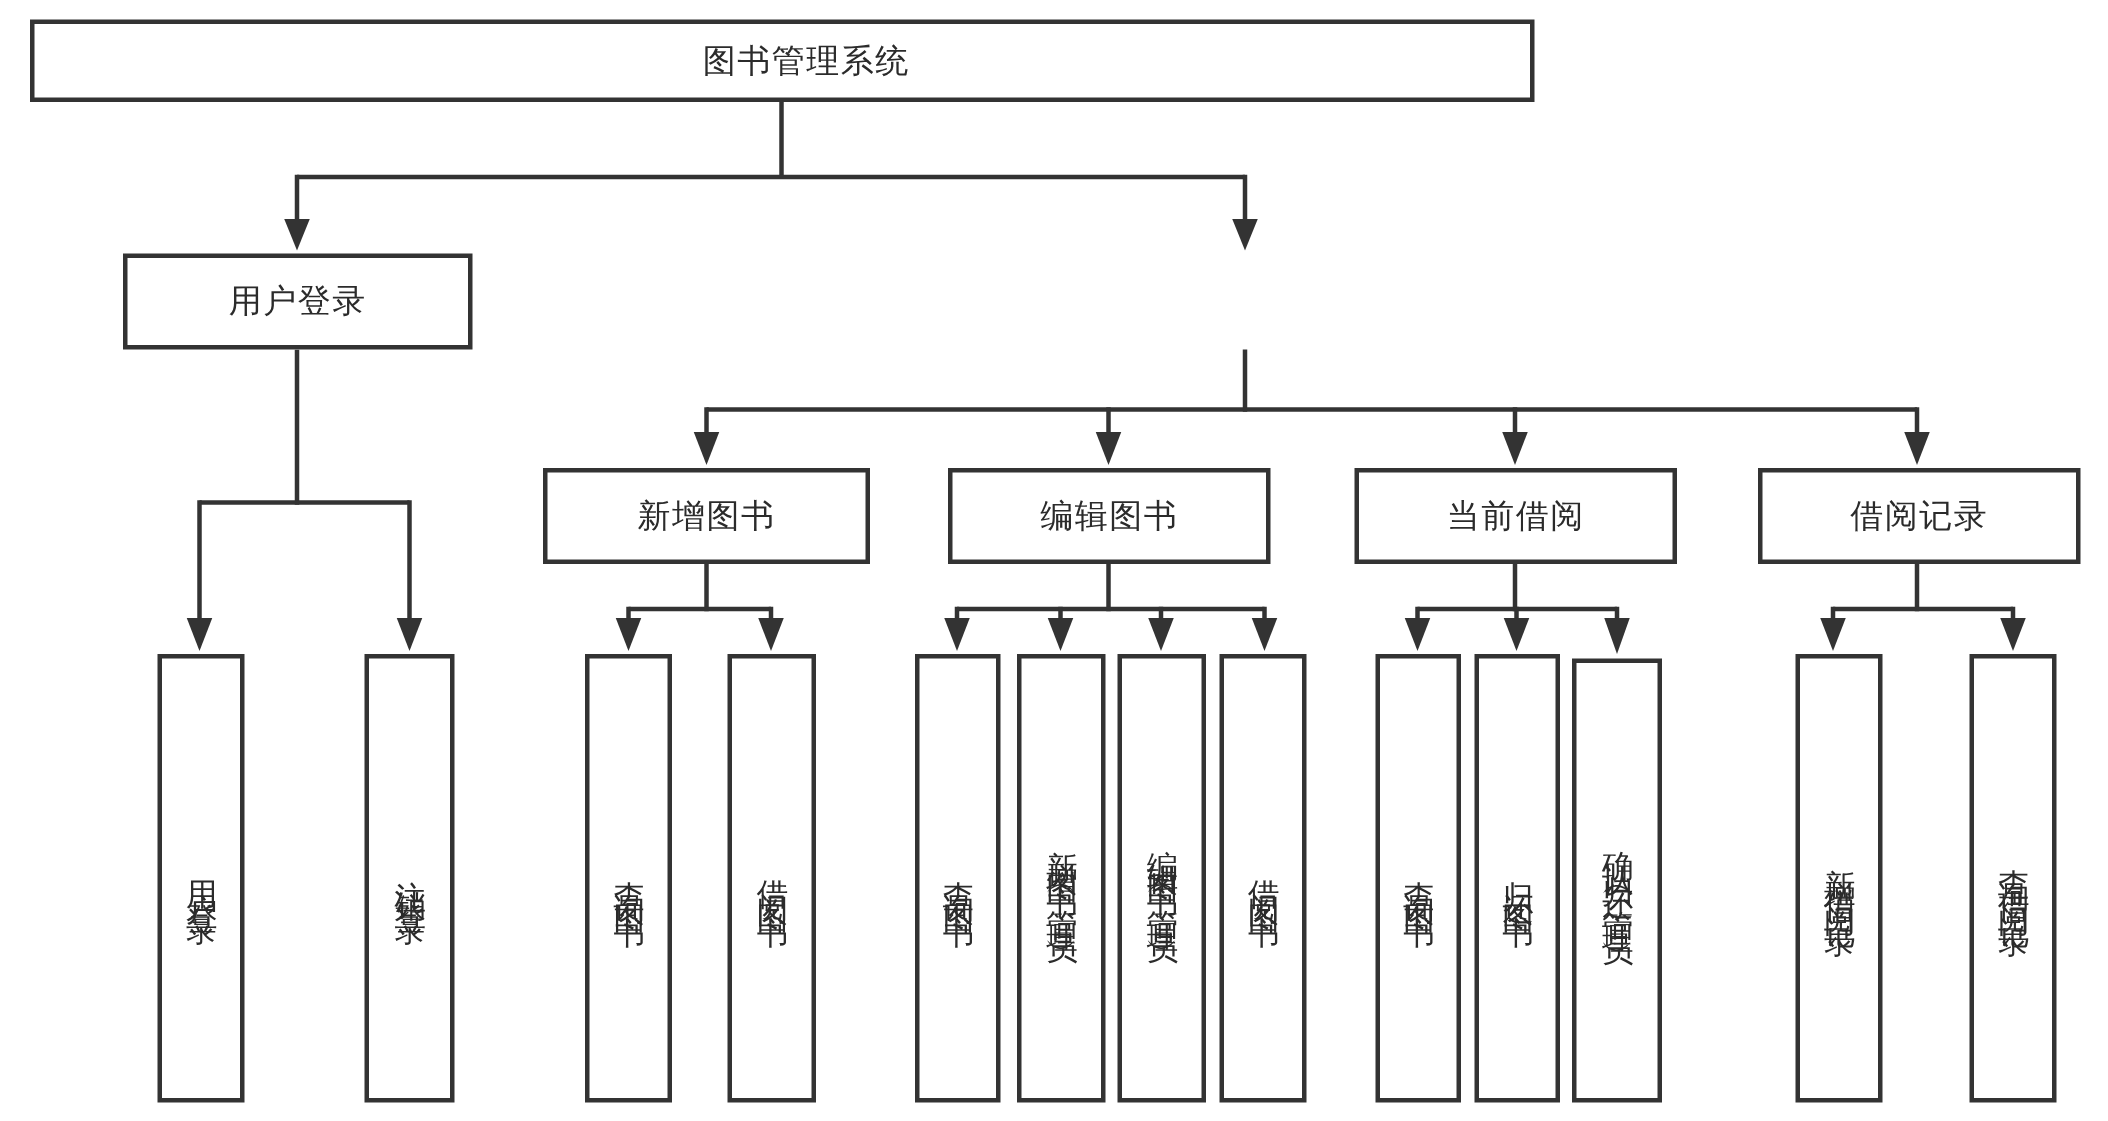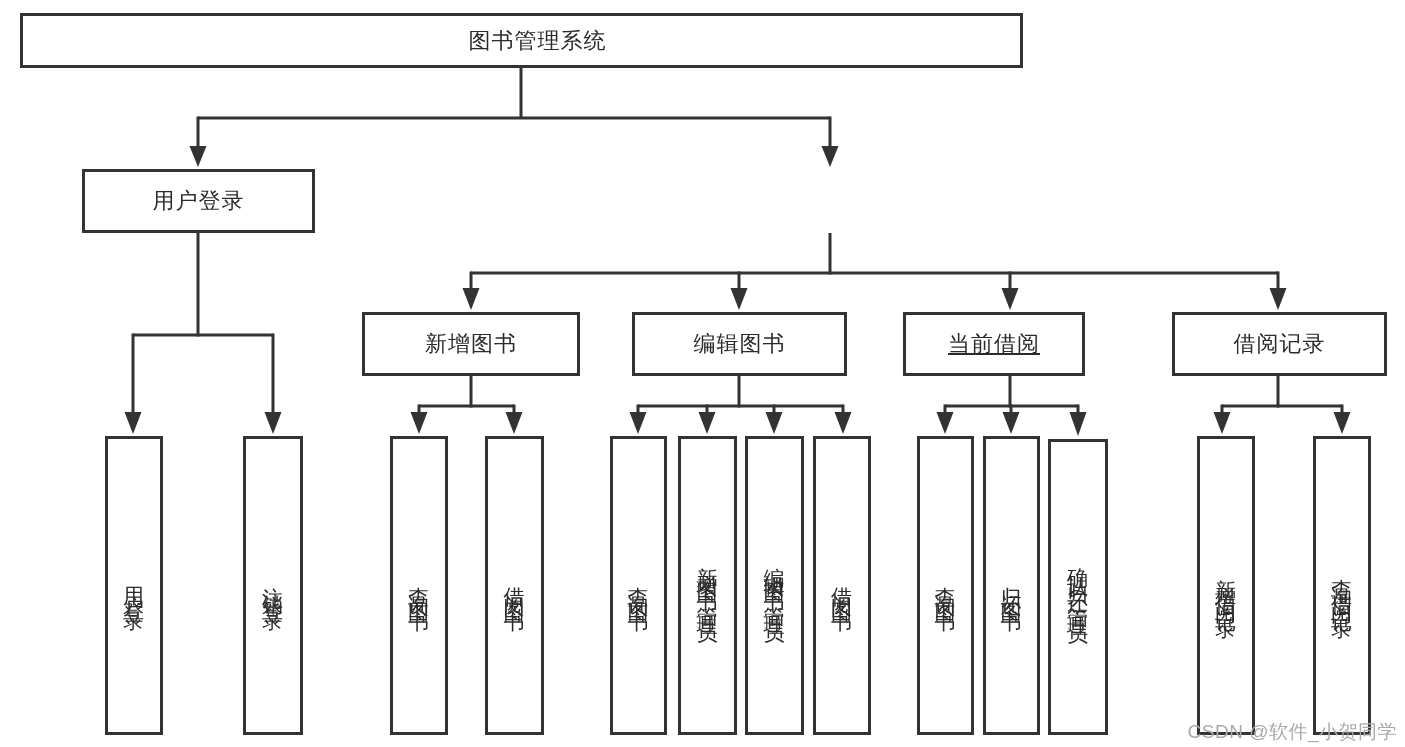--- a/index.html
+++ b/index.html
@@ -129,36 +129,35 @@
       <polygon class="ah" points="1333.5,412 1350.5,412 1342,434"></polygon>
     </g>
   </svg>
 
   <div class="node h" style="left:20px; top:13px; width:1003px; height:55px;padding-left:32px;">图书管理系统</div>
 
   <div class="node h" style="left:82px; top:169px; width:233px; height:64px;">用户登录</div>
 
   <div class="node h" style="left:362px; top:312px; width:218px; height:64px;">新增图书</div>
   <div class="node h" style="left:632px; top:312px; width:215px; height:64px;">编辑图书</div>
-  <div class="node h" style="left:903px; top:312px; width:182px; height:64px;text-decoration:underline;">当前借阅</div>
+  <div class="node h" style="left:903px; top:312px; width:215px; height:64px;">当前借阅</div>
   <div class="node h" style="left:1172px; top:312px; width:215px; height:64px;">借阅记录</div>
 
   <div class="node v" style="left:105px; top:436px; width:58px; height:299px;">用户登录</div>
   <div class="node v" style="left:243px; top:436px; width:60px; height:299px;">注销登录</div>
 
   <div class="node v" style="left:390px; top:436px; width:58px; height:299px;">查询图书</div>
   <div class="node v" style="left:485px; top:436px; width:59px; height:299px;">借阅图书</div>
 
   <div class="node v" style="left:610px; top:436px; width:57px; height:299px;">查询图书</div>
   <div class="node v" style="left:678px; top:436px; width:59px; height:299px;">新增图书（管理员）</div>
   <div class="node v" style="left:745px; top:436px; width:59px; height:299px;">编辑图书（管理员）</div>
   <div class="node v" style="left:813px; top:436px; width:58px; height:299px;">借阅图书</div>
 
   <div class="node v" style="left:917px; top:436px; width:57px; height:299px;">查询图书</div>
   <div class="node v" style="left:983px; top:436px; width:57px; height:299px;">归还图书</div>
   <div class="node v" style="left:1048px; top:439px; width:60px; height:296px;">确认归还（管理员）</div>
 
   <div class="node v" style="left:1197px; top:436px; width:58px; height:299px;">新增借阅记录</div>
   <div class="node v" style="left:1313px; top:436px; width:58px; height:299px;">查询借阅记录</div>
 
-  <div class="watermark">CSDN @软件_小贺同学</div>
 
 </div>
 
 </body></html>

